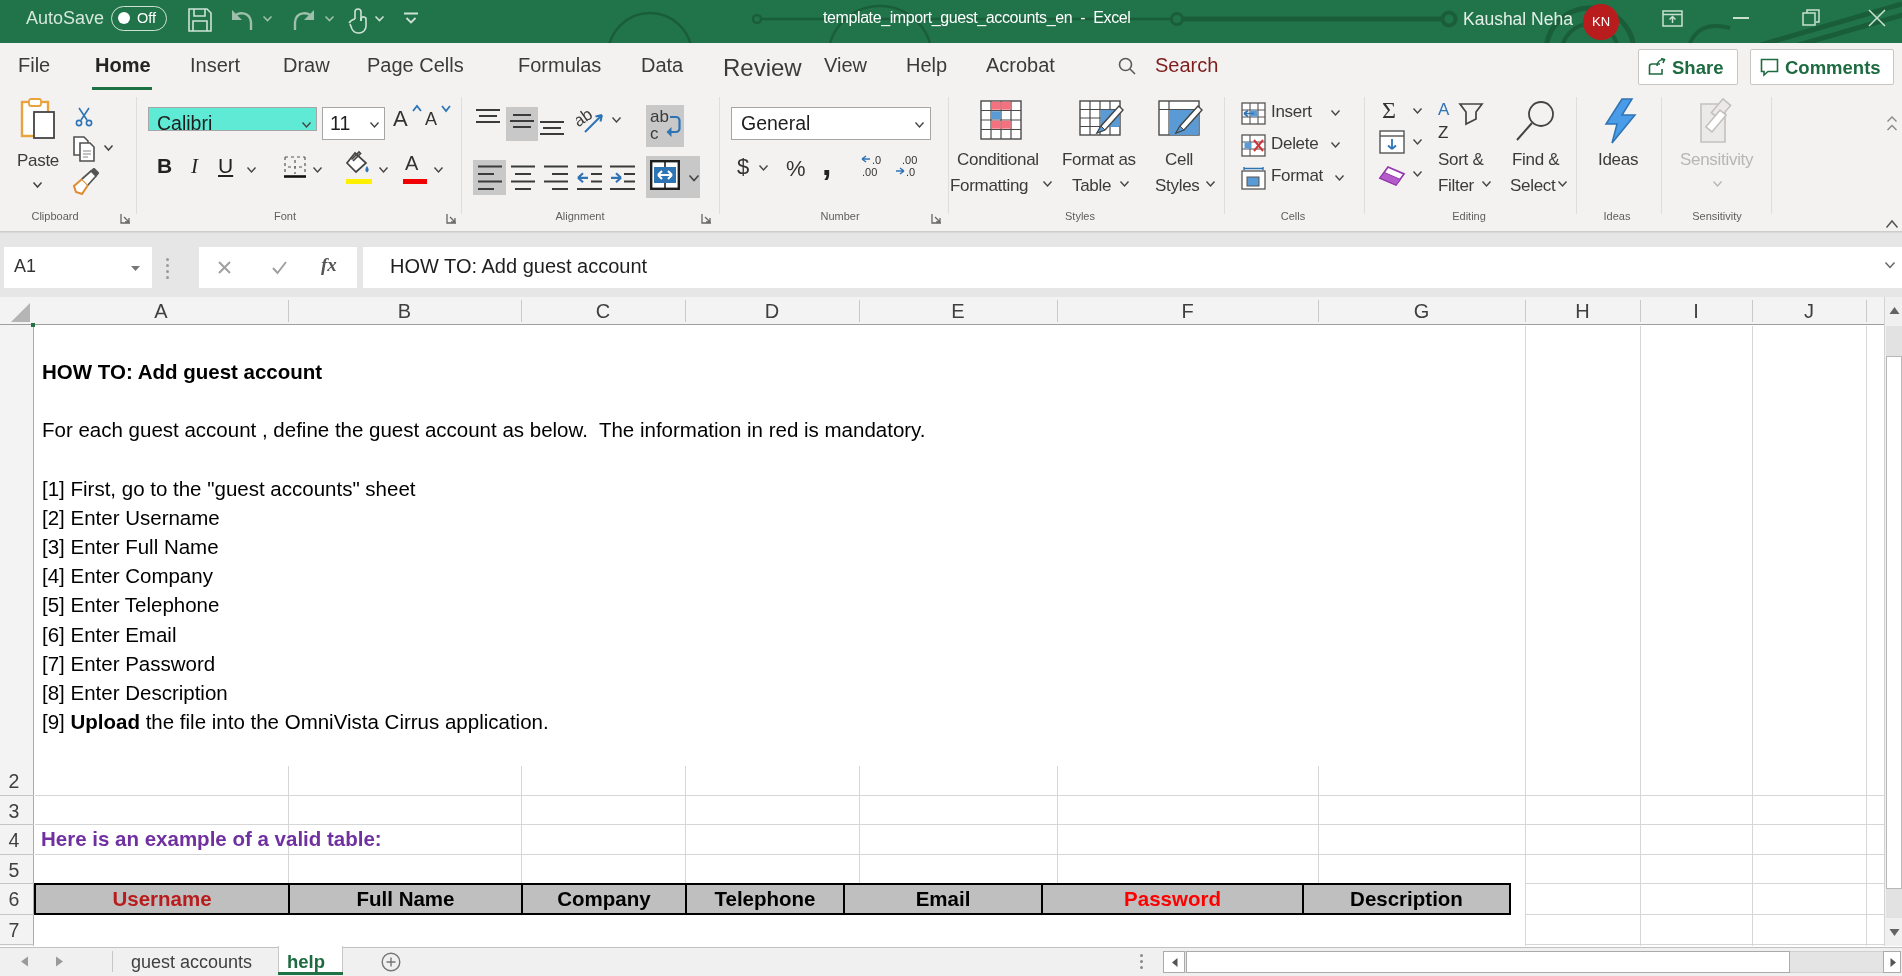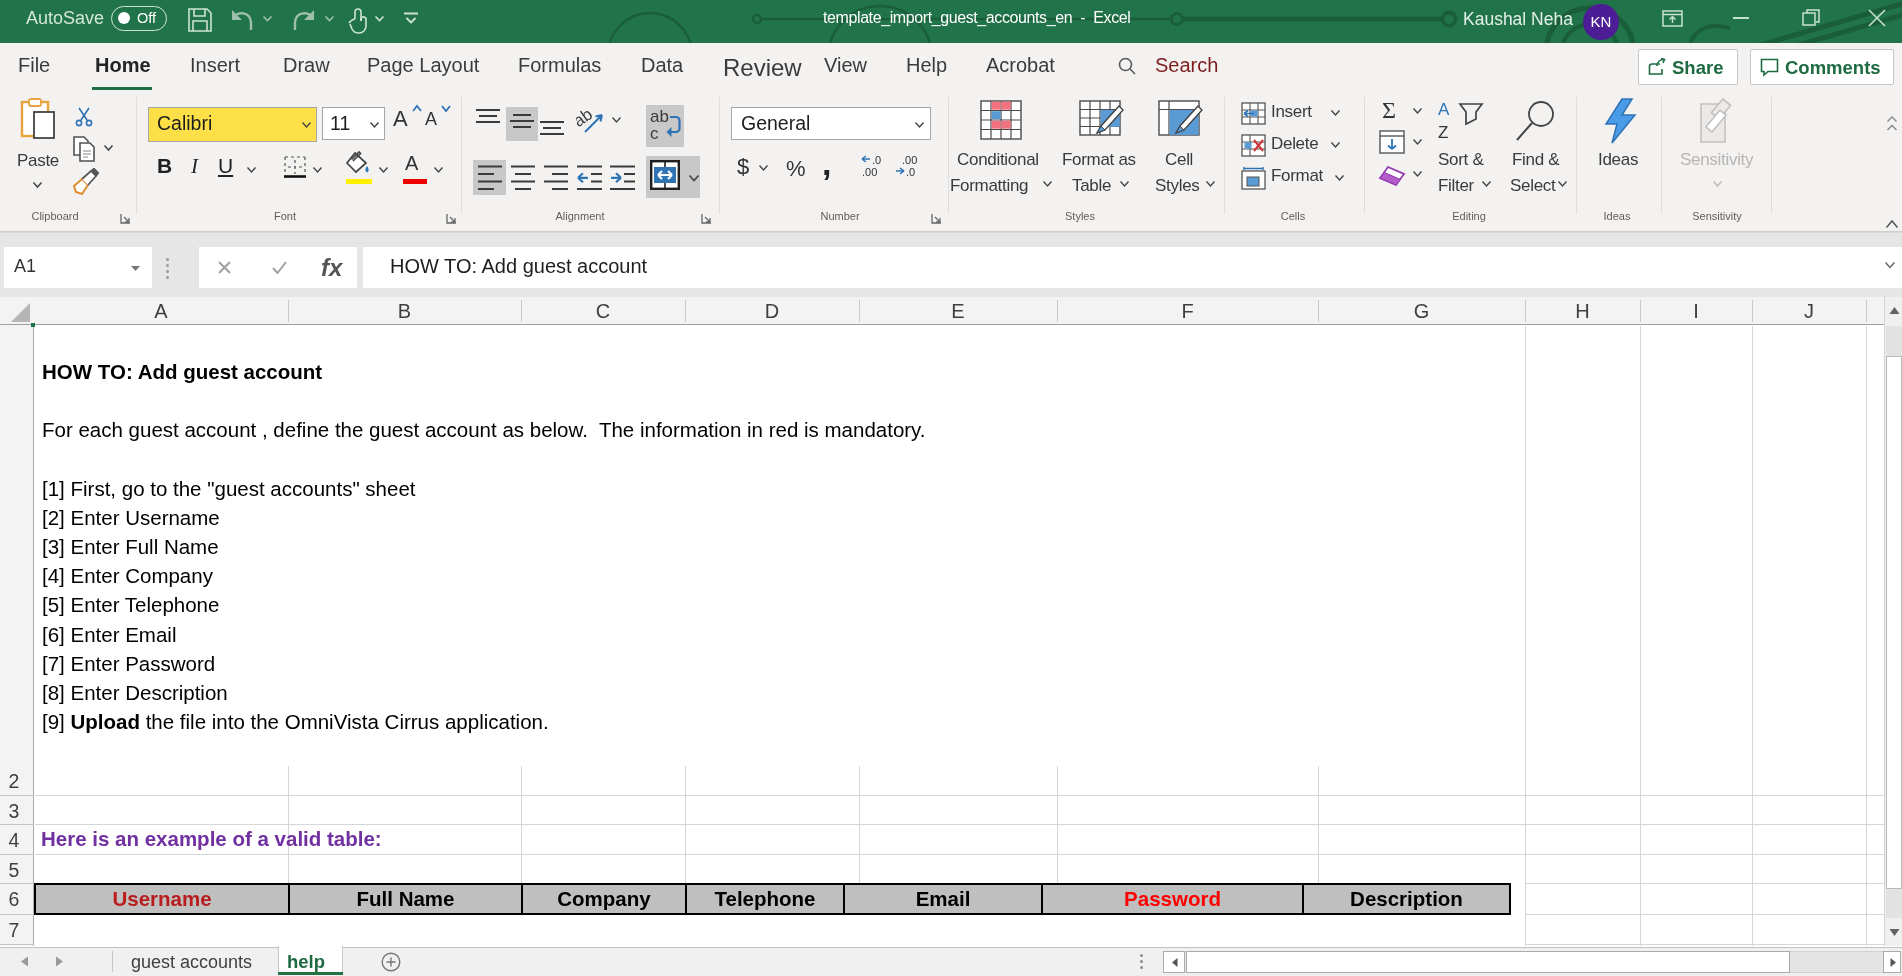--- a/index.html
+++ b/index.html
@@ -81,21 +81,21 @@
     </svg>
 
 <svg class="abs" style="left:403px;top:12px" width="16" height="14" viewBox="0 0 16 14">
   <path d="M1 1.5 H15" stroke="#cde2d5" stroke-width="2"></path>
   <path d="M3.5 6 L8 10.5 L12.5 6" stroke="#cde2d5" stroke-width="1.8" fill="none"></path>
 </svg>
 
 <div class="abs" style="left:823px;top:9px;font-size:16px;letter-spacing:-0.4px;color:#fff;white-space:nowrap">template_import_guest_accounts_en&nbsp;&nbsp;-&nbsp;&nbsp;Excel</div>
 
 <div class="abs" style="left:1463px;top:9px;font-size:17.5px;color:#e3efe8">Kaushal Neha</div>
-<div class="abs" style="left:1583px;top:4px;width:36px;height:36px;border-radius:50%;background:#4c1d95;text-align:center;line-height:36px;font-size:15px;color:#fff">KN</div>
+<div class="abs" style="left:1583px;top:4px;width:36px;height:36px;border-radius:50%;background:#b91c1c;text-align:center;line-height:36px;font-size:13px;color:#fff">KN</div>
 
 <svg class="abs" style="left:1662px;top:10px" width="21" height="17" viewBox="0 0 21 17">
   <g stroke="#c8e0d0" stroke-width="1.5" fill="none">
     <rect x="1" y="1" width="19" height="15"></rect>
     <path d="M1 4.5 H20"></path>
     <path d="M10.5 13 V7 M7.5 9.5 L10.5 6.5 L13.5 9.5"></path>
   </g>
 </svg>
 <div class="abs" style="left:1733px;top:17px;width:16px;height:2px;background:#c8e0d0"></div>
 <svg class="abs" style="left:1802px;top:9px" width="18" height="18" viewBox="0 0 18 18">
@@ -110,21 +110,21 @@
   </g>
 </svg>
 </div>
 
 <div class="abs" style="left:0;top:43px;width:1902px;height:49px;background:#F3F2F1">
   <div class="abs" style="left:18px;top:11px;font-size:20px;color:#3b3b3b">File</div>
   <div class="abs" style="left:95px;top:11px;font-size:20px;color:#242424;font-weight:bold">Home</div>
   <div class="abs" style="left:92px;top:44px;width:60px;height:3px;background:#1E7145"></div>
   <div class="abs" style="left:190px;top:11px;font-size:20px;color:#3b3b3b">Insert</div>
   <div class="abs" style="left:283px;top:11px;font-size:20px;color:#3b3b3b">Draw</div>
-  <div class="abs" style="left:367px;top:11px;font-size:20px;color:#3b3b3b">Page Layout</div>
+  <div class="abs" style="left:367px;top:11px;font-size:20px;color:#3b3b3b">Page Cells</div>
   <div class="abs" style="left:518px;top:11px;font-size:20px;color:#3b3b3b">Formulas</div>
   <div class="abs" style="left:641px;top:11px;font-size:20px;color:#3b3b3b">Data</div>
   <div class="abs" style="left:723px;top:11px;font-size:24px;color:#3b3b3b">Review</div>
   <div class="abs" style="left:824px;top:11px;font-size:20px;color:#3b3b3b">View</div>
   <div class="abs" style="left:906px;top:11px;font-size:20px;color:#3b3b3b">Help</div>
   <div class="abs" style="left:986px;top:11px;font-size:20px;color:#3b3b3b">Acrobat</div>
   <svg class="abs" style="left:1117px;top:13px" width="20" height="20" viewBox="0 0 20 20">
     <circle cx="8.5" cy="8.5" r="6" stroke="#5a5a5a" stroke-width="1.6" fill="none"></circle>
     <path d="M13 13 L18 18" stroke="#5a5a5a" stroke-width="1.6"></path>
   </svg>
@@ -188,21 +188,21 @@
 </svg>
 <div class="glabel" style="left:20px;width:70px">Clipboard</div>
 <svg class="abs" style="left:120px;top:121px" width="11" height="11" viewBox="0 0 11 11">
       <g stroke="#666" stroke-width="1.3" fill="none">
         <path d="M1 1 V10 H10"></path>
         <path d="M4 4 L9 9 M9 5 V9 H5"></path>
       </g>
     </svg>
 <div class="gsep" style="left:136px"></div>
 
-<div class="abs" style="left:148px;top:15px;width:169px;height:35px;background:#fde047;border:1px solid #a6a6a6">
+<div class="abs" style="left:148px;top:15px;width:169px;height:24px;background:#5eead4;border:1px solid #a6a6a6">
   <div class="abs" style="left:8px;top:4px;font-size:19.5px;color:#1e1e1e">Calibri</div>
   <svg class="abs" style="left:152px;top:13px" width="11" height="8" viewBox="0 0 11 8">
         <path d="M1.5 1.5 L5.5 6 L9.5 1.5" stroke="#444" stroke-width="1.4" fill="none"></path>
       </svg>
 </div>
 <div class="abs" style="left:322px;top:15px;width:63px;height:33px;background:#fff;border:1px solid #a6a6a6">
   <div class="abs" style="left:7px;top:4px;font-size:19.5px;color:#1e1e1e">11</div>
   <svg class="abs" style="left:46px;top:13px" width="11" height="8" viewBox="0 0 11 8">
         <path d="M1.5 1.5 L5.5 6 L9.5 1.5" stroke="#444" stroke-width="1.4" fill="none"></path>
       </svg>
@@ -523,21 +523,21 @@
     <div style="width:3px;height:3px;border-radius:50%;background:#999;margin-bottom:3px"></div>
     <div style="width:3px;height:3px;border-radius:50%;background:#999"></div>
   </div>
   <div class="abs" style="left:199px;top:14px;width:158px;height:41px;background:#fff">
     <svg class="abs" style="left:18px;top:13px" width="15" height="15" viewBox="0 0 15 15">
         <path d="M2 2 L13 13 M13 2 L2 13" stroke="#a0a0a0" stroke-width="2" fill="none"></path>
       </svg>
     <svg class="abs" style="left:72px;top:13px" width="17" height="15" viewBox="0 0 17 15">
         <path d="M2 8 L6.5 13 L15 2" stroke="#a0a0a0" stroke-width="2" fill="none"></path>
       </svg>
-    <div class="abs" style="left:122px;top:7px;font-size:24px;color:#555;font-style:italic;font-family:Liberation Sans, sans-serif;font-weight:bold">fx</div>
+    <div class="abs" style="left:122px;top:7px;font-size:19px;color:#555;font-style:italic;font-family:Liberation Serif, serif;font-weight:bold">fx</div>
   </div>
   <div class="abs" style="left:363px;top:14px;width:1539px;height:41px;background:#fff">
     <div class="abs" style="left:27px;top:8px;font-size:20px;color:#1e1e1e">HOW TO: Add guest account</div>
   </div>
   <svg class="abs" style="left:1884px;top:28px" width="12" height="9" viewBox="0 0 12 9">
       <path d="M1.5 1.5 L6 6.5 L10.5 1.5" stroke="#666" stroke-width="1.5" fill="none"></path>
     </svg>
 </div>
 
 <div id="grid" class="abs" style="left:0;top:297px;width:1902px;height:649px;background:#fff;overflow:hidden">

